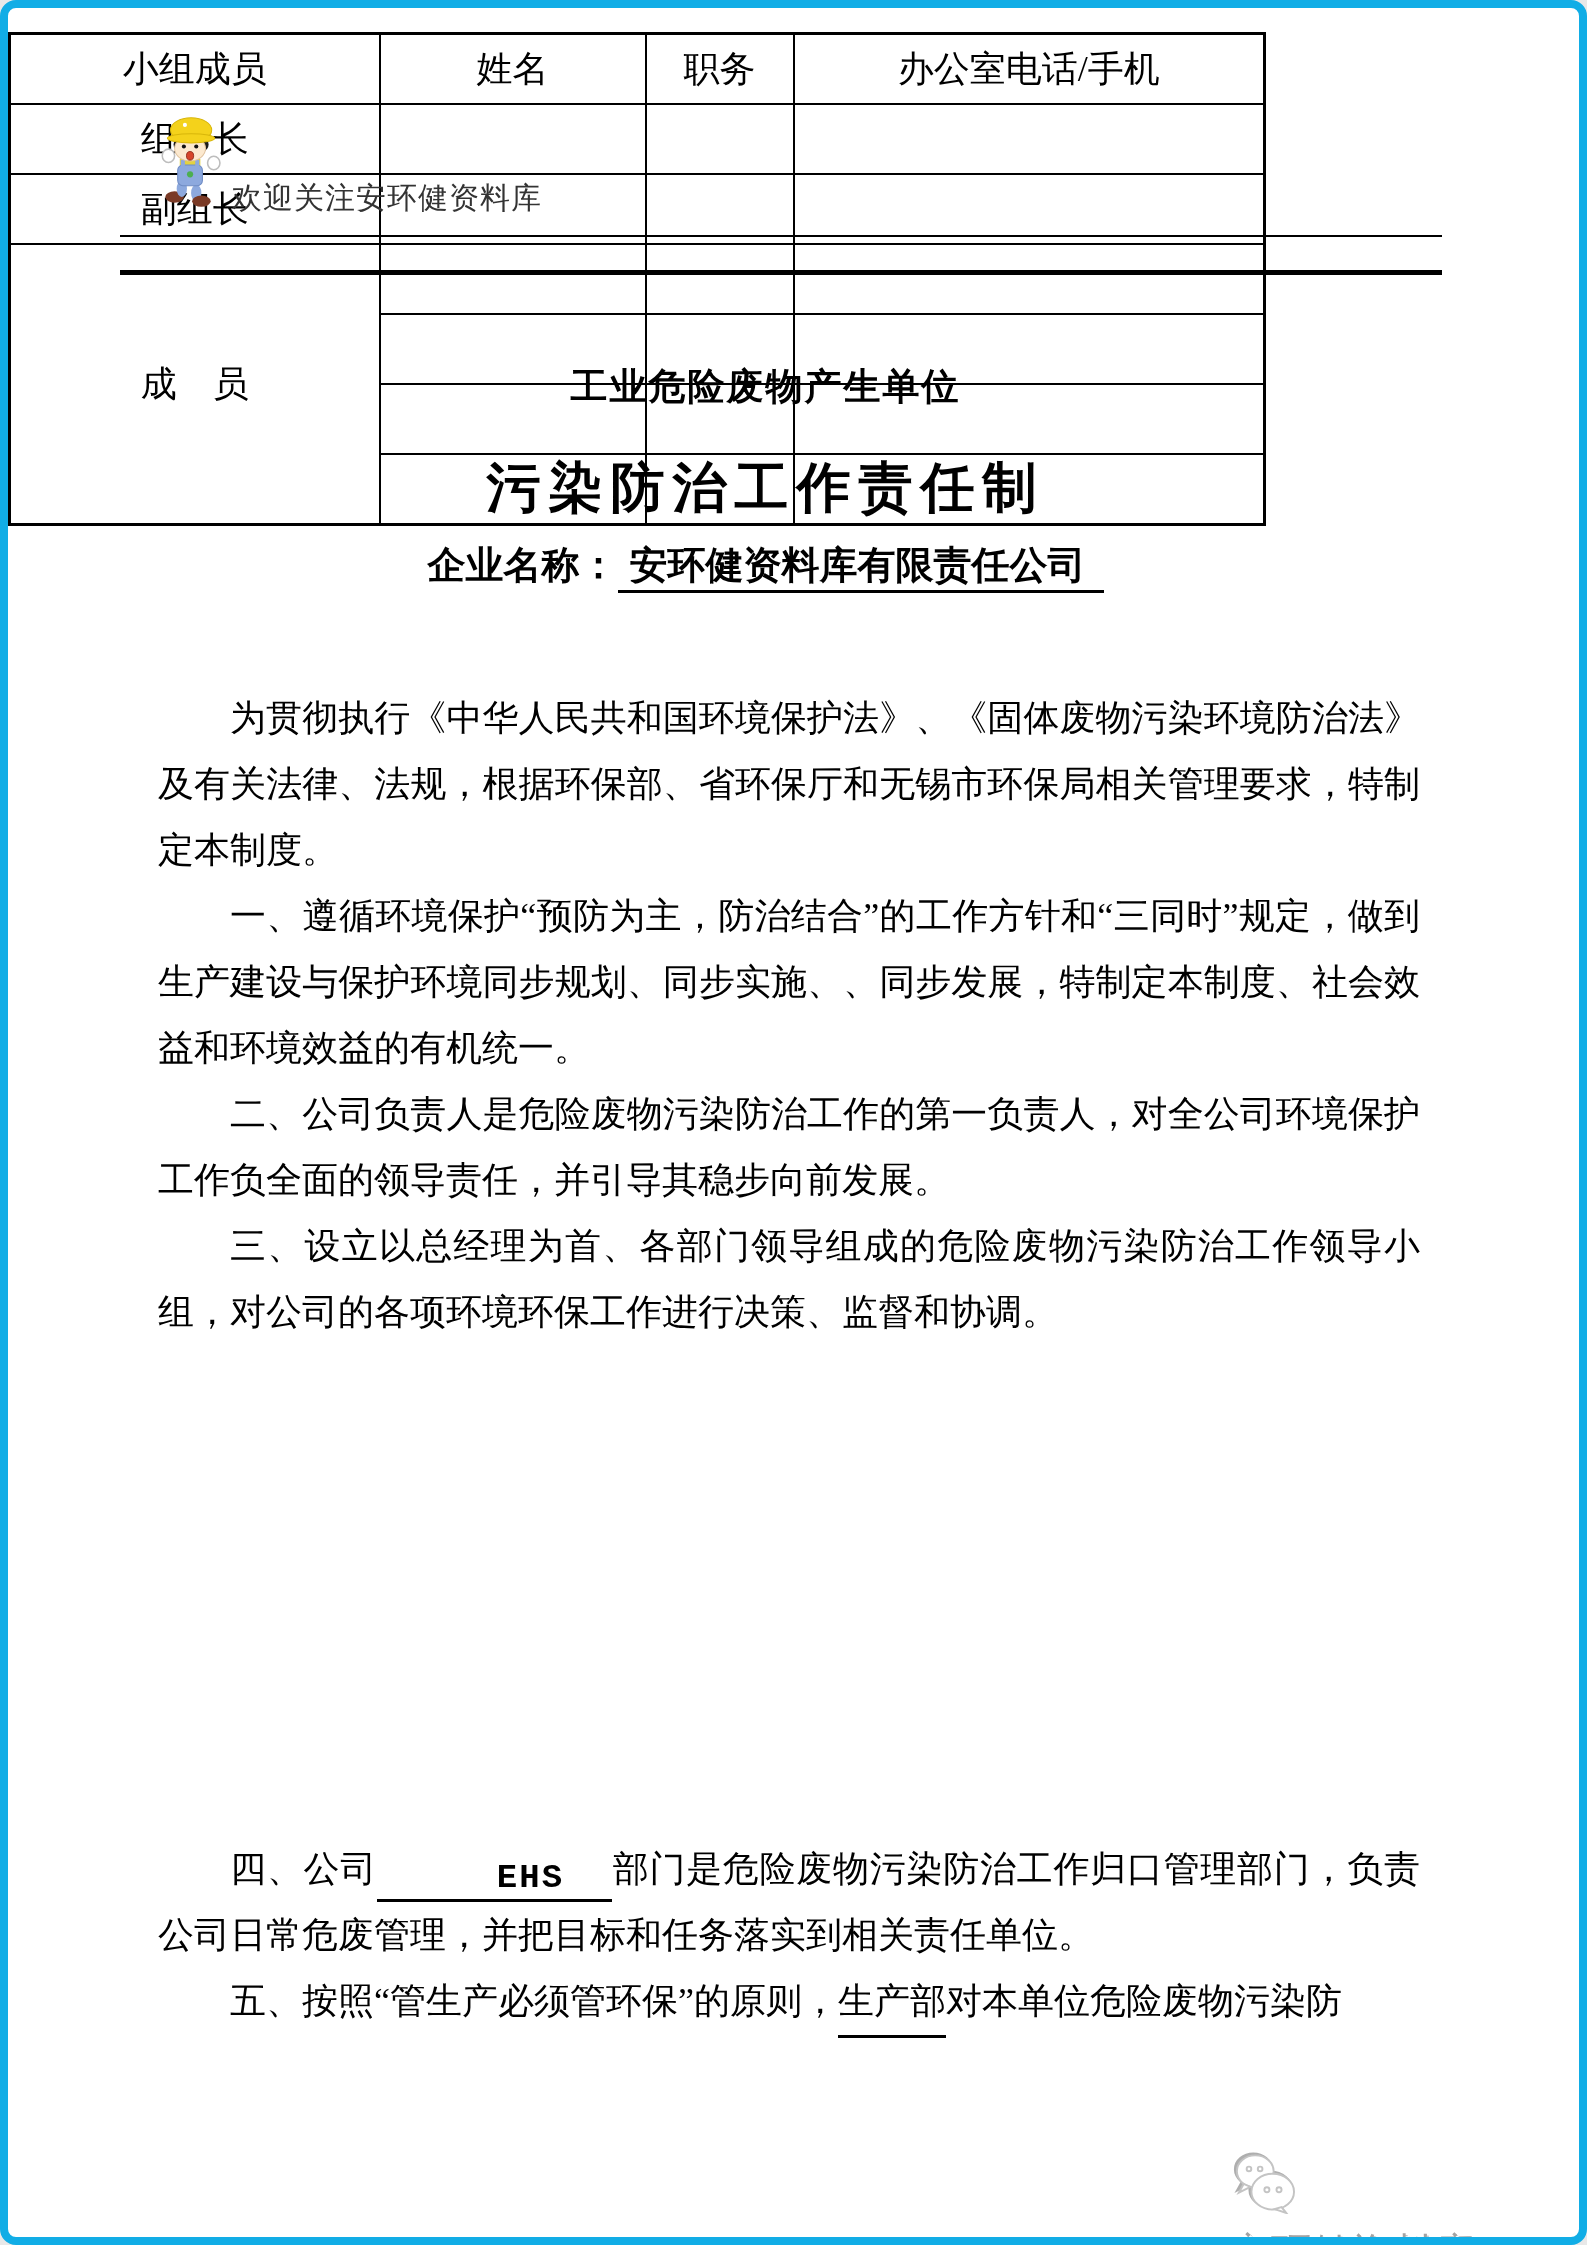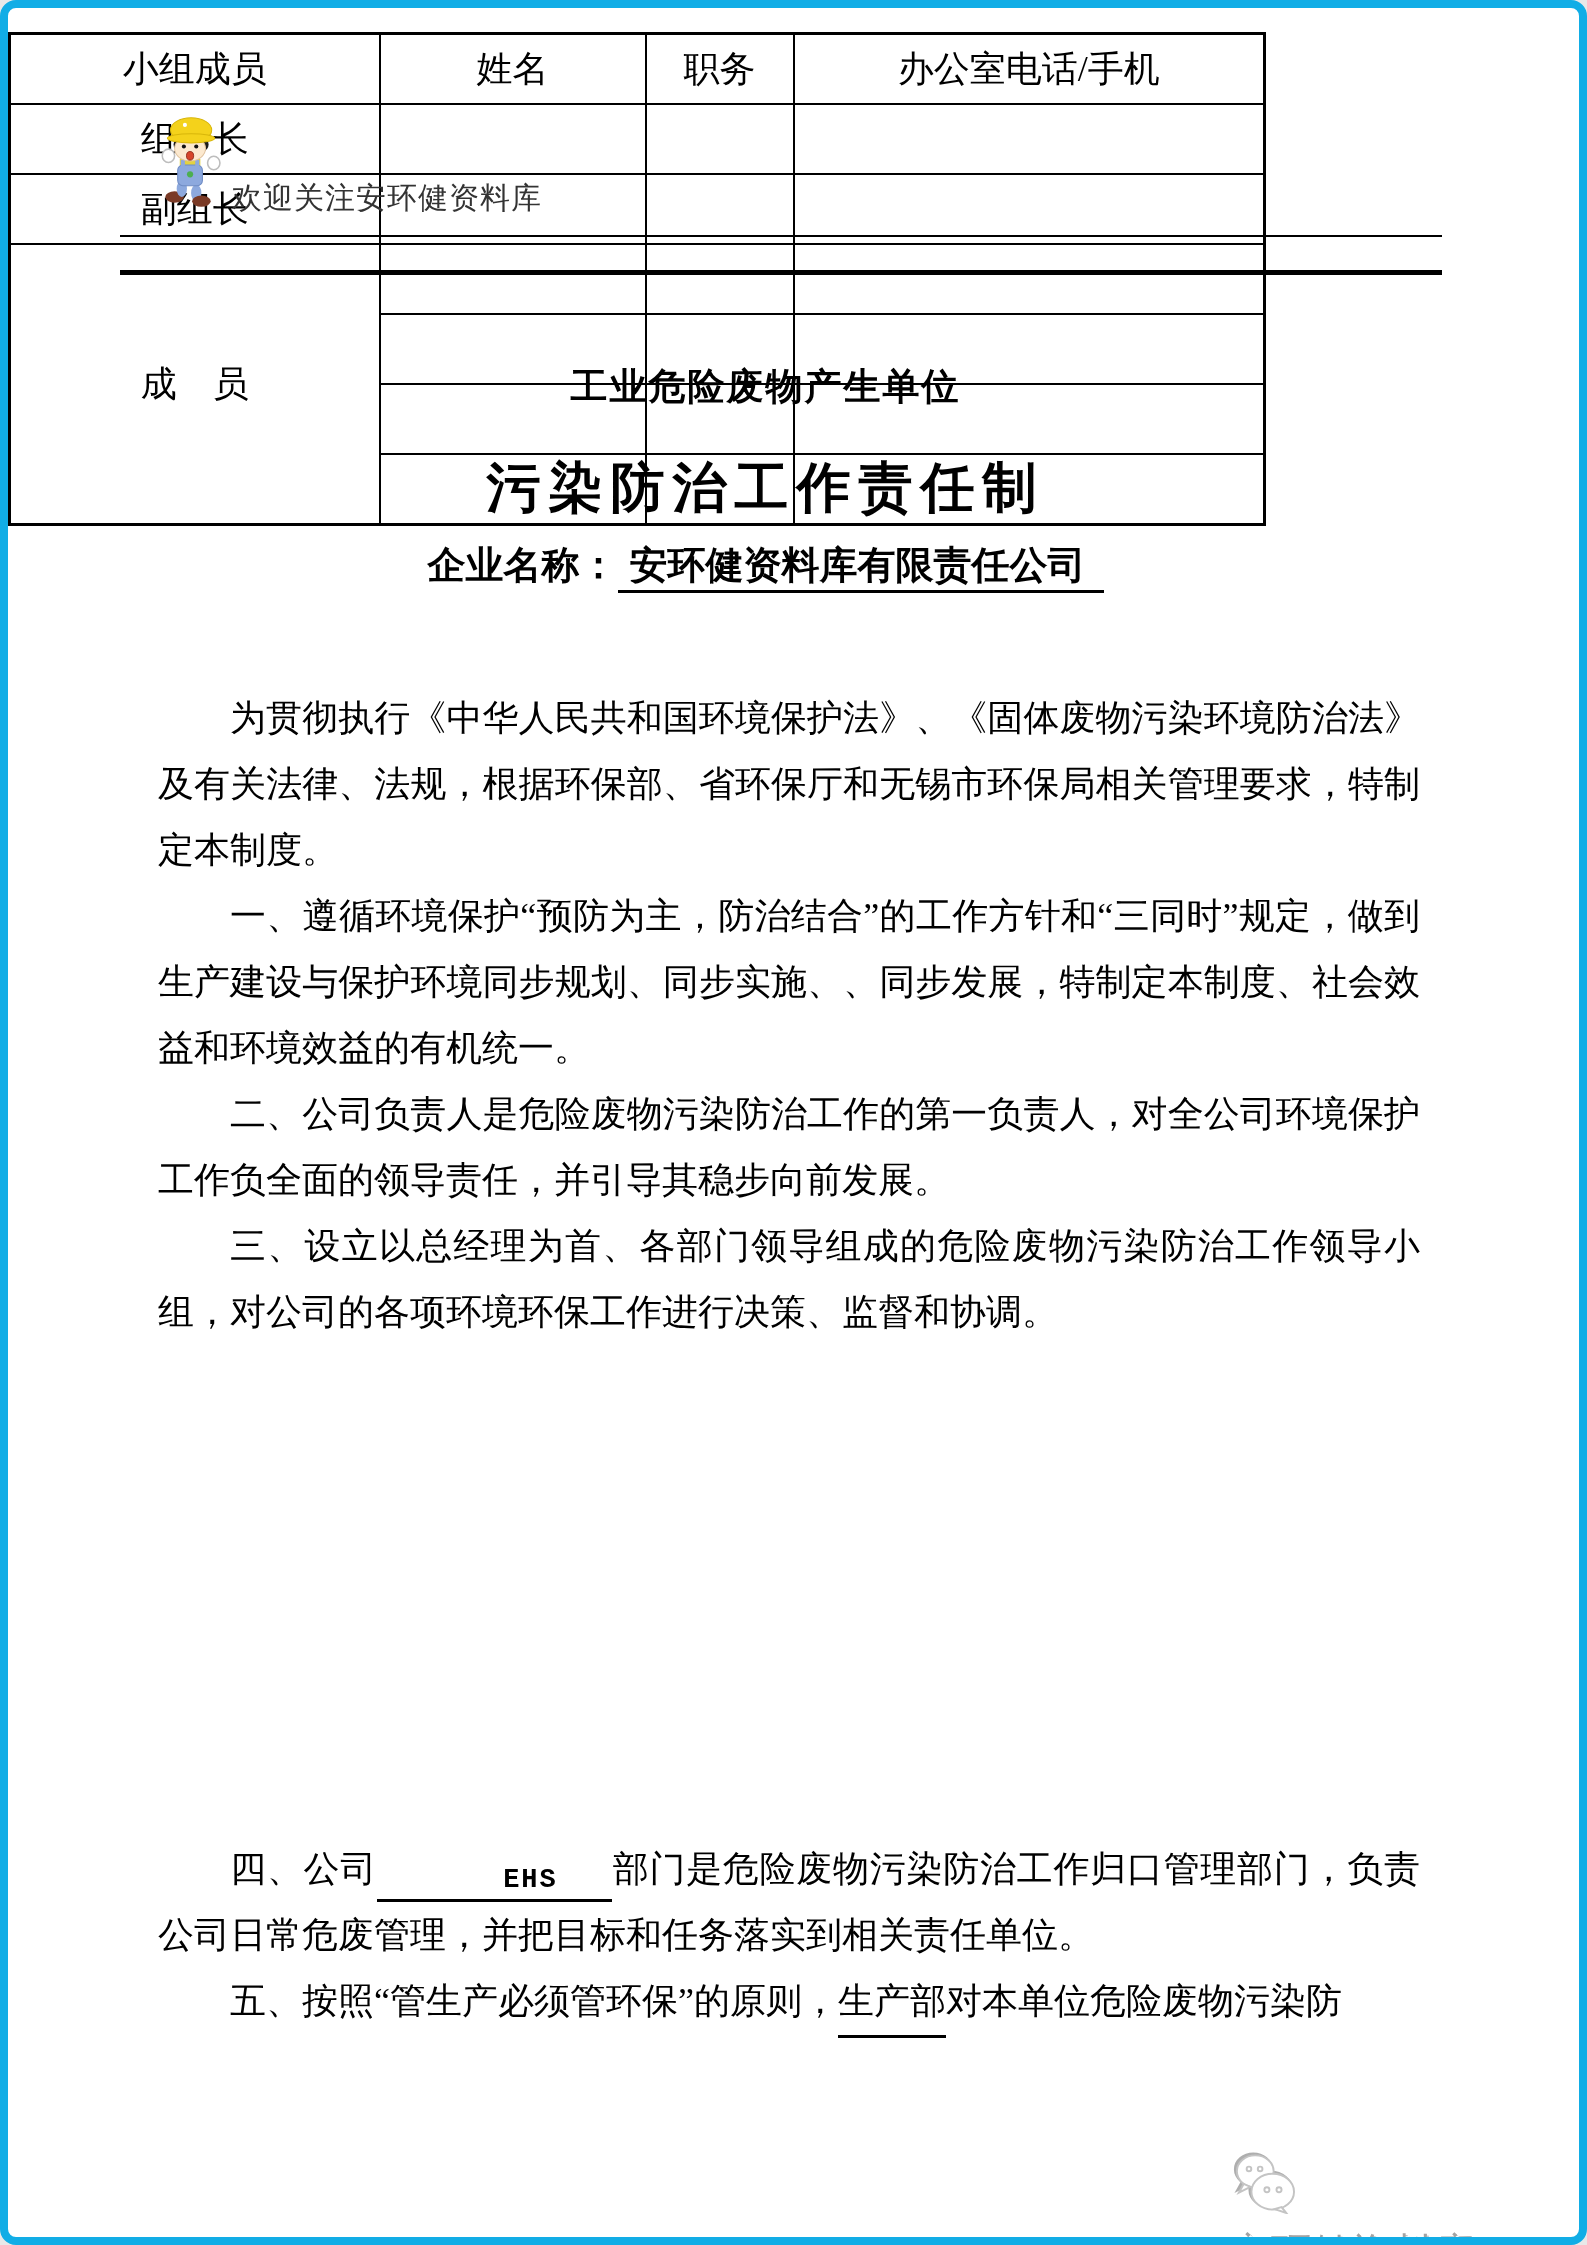--- a/index.html
+++ b/index.html
@@ -25,21 +25,21 @@
   .company-name{border-bottom:3px solid #000;padding:0 18px 4px 12px;}
   
   .bodytext{left:150px;width:1262px;font-size:36px;line-height:66px;
             text-align:justify;text-justify:inter-ideograph;}
   .bodytext p{margin:0;text-indent:2em;}
   .body-top{top:677px;}
   .body-bottom{top:1828px;}
   .ehs-blank{display:inline-block;width:235px;border-bottom:3px solid #000;
              text-align:center;height:46px;line-height:44px;vertical-align:-6px;}
   .ehs-value{font-family:"Liberation Mono","DejaVu Sans Mono",monospace;
-             font-weight:bold;font-size:27px;letter-spacing:2px;}
+             font-weight:bold;font-size:34px;letter-spacing:2px;}
   .dept-underline{border-bottom:3px solid #000;padding-bottom:14px;}
   
   .group-table{left:112px;top:1337px;width:1255px;border-collapse:collapse;
                table-layout:fixed;font-size:36px;margin-top:24px;}
   .group-table td{border:2px solid #000;height:68px;text-align:center;
                   vertical-align:middle;padding:0;}
   .group-table{border:3px solid #000;}
   
   .footer{left:1225px;top:2142px;display:flex;align-items:flex-start;gap:14px;flex-direction:column;}
   .footer-brand{font-size:40px;letter-spacing:1px;color:#fdfdfd;

